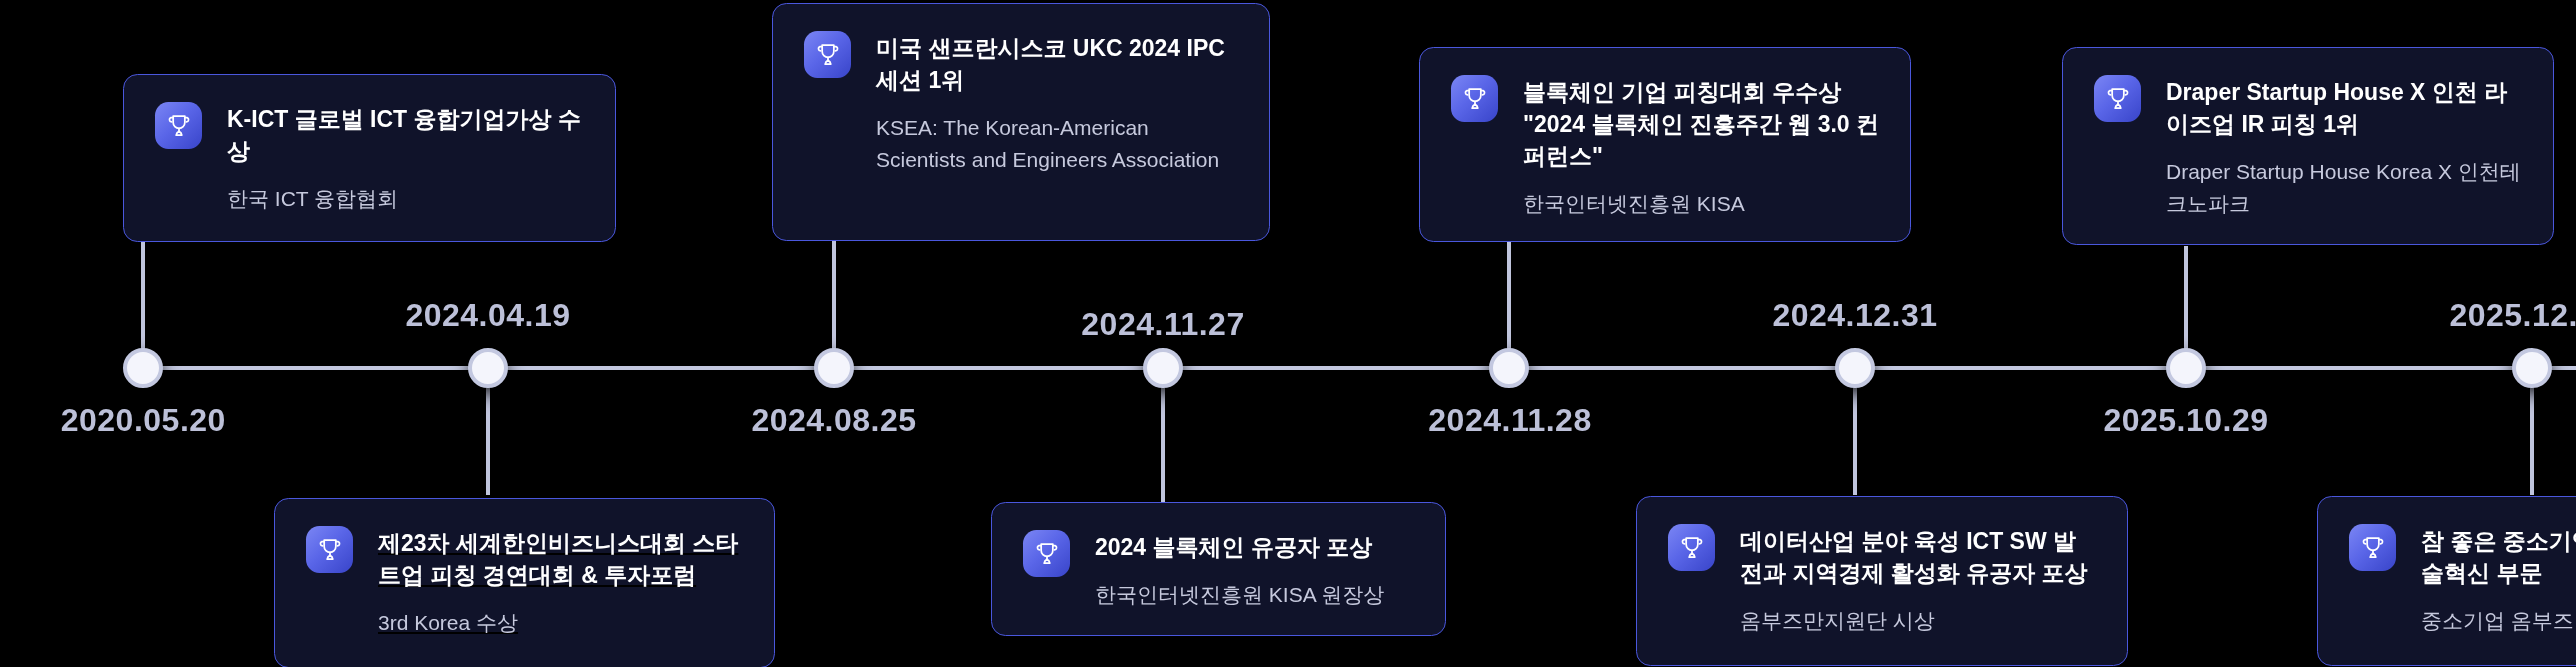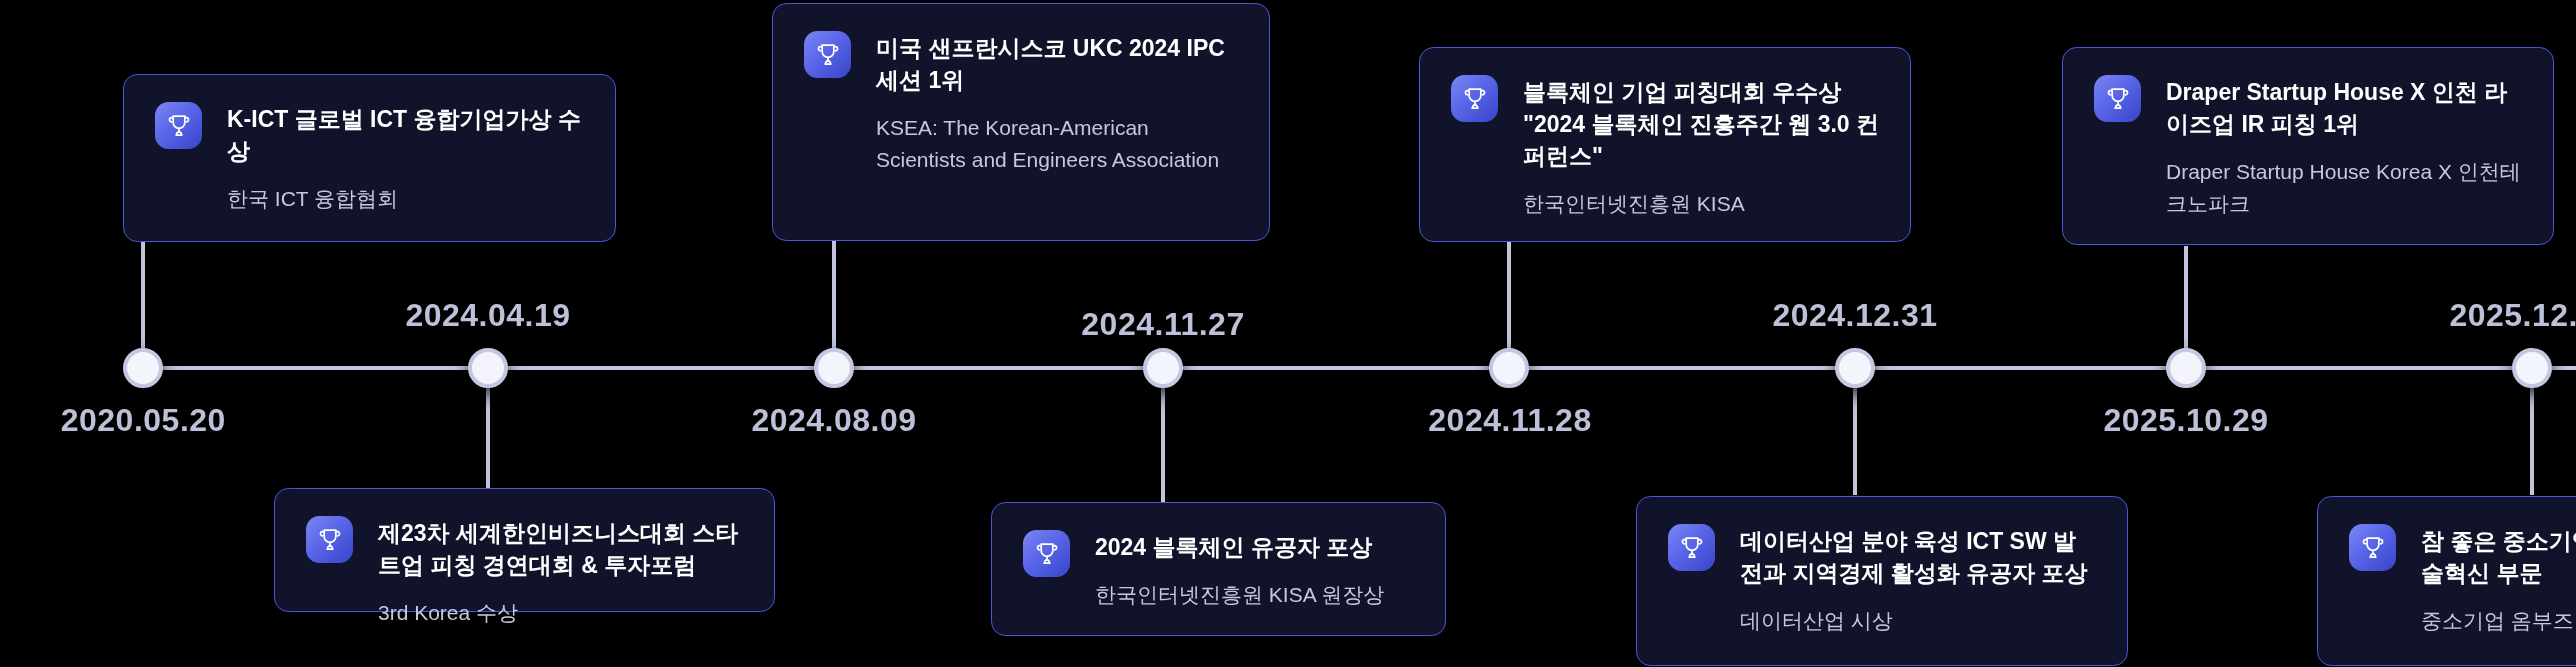--- a/index.html
+++ b/index.html
@@ -117,35 +117,35 @@
     </div>
     <div class="card-text">
       <div class="card-title">K-ICT 글로벌 ICT 융합기업가상 수상</div>
       <div class="card-org">한국 ICT 융합협회</div>
     </div>
   </div>
 
   <div class="connector" style="left:486px;top:368px;height:127px;"></div>
   <div class="node" style="left:468px;top:348px;"></div>
   <div class="date-label" style="left:354px;top:299px;">2024.04.19</div>
-  <div class="card" style="left:274px;top:488px;width:501px;height:124px;">
+  <div class="card" style="left:274px;top:498px;width:501px;height:170px;text-decoration:underline;">
     <div class="icon-box">
       <svg viewBox="0 0 24 24" fill="none" stroke="#ffffff" stroke-width="1.5" stroke-linecap="round" stroke-linejoin="round">
           <use href="#trophy"></use>
         </svg>
     </div>
     <div class="card-text">
       <div class="card-title">제23차 세계한인비즈니스대회 스타트업 피칭 경연대회 &amp; 투자포럼</div>
       <div class="card-org">3rd Korea 수상</div>
     </div>
   </div>
 
   <div class="connector" style="left:832px;top:241px;height:127px;"></div>
   <div class="node" style="left:814px;top:348px;"></div>
-  <div class="date-label" style="left:700px;top:404px;">2024.08.09</div>
+  <div class="date-label" style="left:700px;top:404px;">2024.08.25</div>
   <div class="card" style="left:772px;top:3.1px;width:498px;height:238px;">
     <div class="icon-box">
       <svg viewBox="0 0 24 24" fill="none" stroke="#ffffff" stroke-width="1.5" stroke-linecap="round" stroke-linejoin="round">
           <use href="#trophy"></use>
         </svg>
     </div>
     <div class="card-text">
       <div class="card-title">미국 샌프란시스코 UKC 2024 IPC 세션 1위</div>
       <div class="card-org">KSEA: The Korean-American Scientists and Engineers Association</div>
     </div>
@@ -185,21 +185,21 @@
   <div class="node" style="left:1835px;top:348px;"></div>
   <div class="date-label" style="left:1721px;top:299px;">2024.12.31</div>
   <div class="card" style="left:1636px;top:496px;width:492px;height:170px;">
     <div class="icon-box">
       <svg viewBox="0 0 24 24" fill="none" stroke="#ffffff" stroke-width="1.5" stroke-linecap="round" stroke-linejoin="round">
           <use href="#trophy"></use>
         </svg>
     </div>
     <div class="card-text">
       <div class="card-title">데이터산업 분야 육성 ICT SW 발전과 지역경제 활성화 유공자 포상</div>
-      <div class="card-org">데이터산업 시상</div>
+      <div class="card-org">옴부즈만지원단 시상</div>
     </div>
   </div>
 
   <div class="connector" style="left:2184px;top:246px;height:123px;"></div>
   <div class="node" style="left:2166px;top:348px;"></div>
   <div class="date-label" style="left:2052px;top:404px;">2025.10.29</div>
   <div class="card" style="left:2062px;top:47px;width:492px;height:198px;">
     <div class="icon-box">
       <svg viewBox="0 0 24 24" fill="none" stroke="#ffffff" stroke-width="1.5" stroke-linecap="round" stroke-linejoin="round">
           <use href="#trophy"></use>

